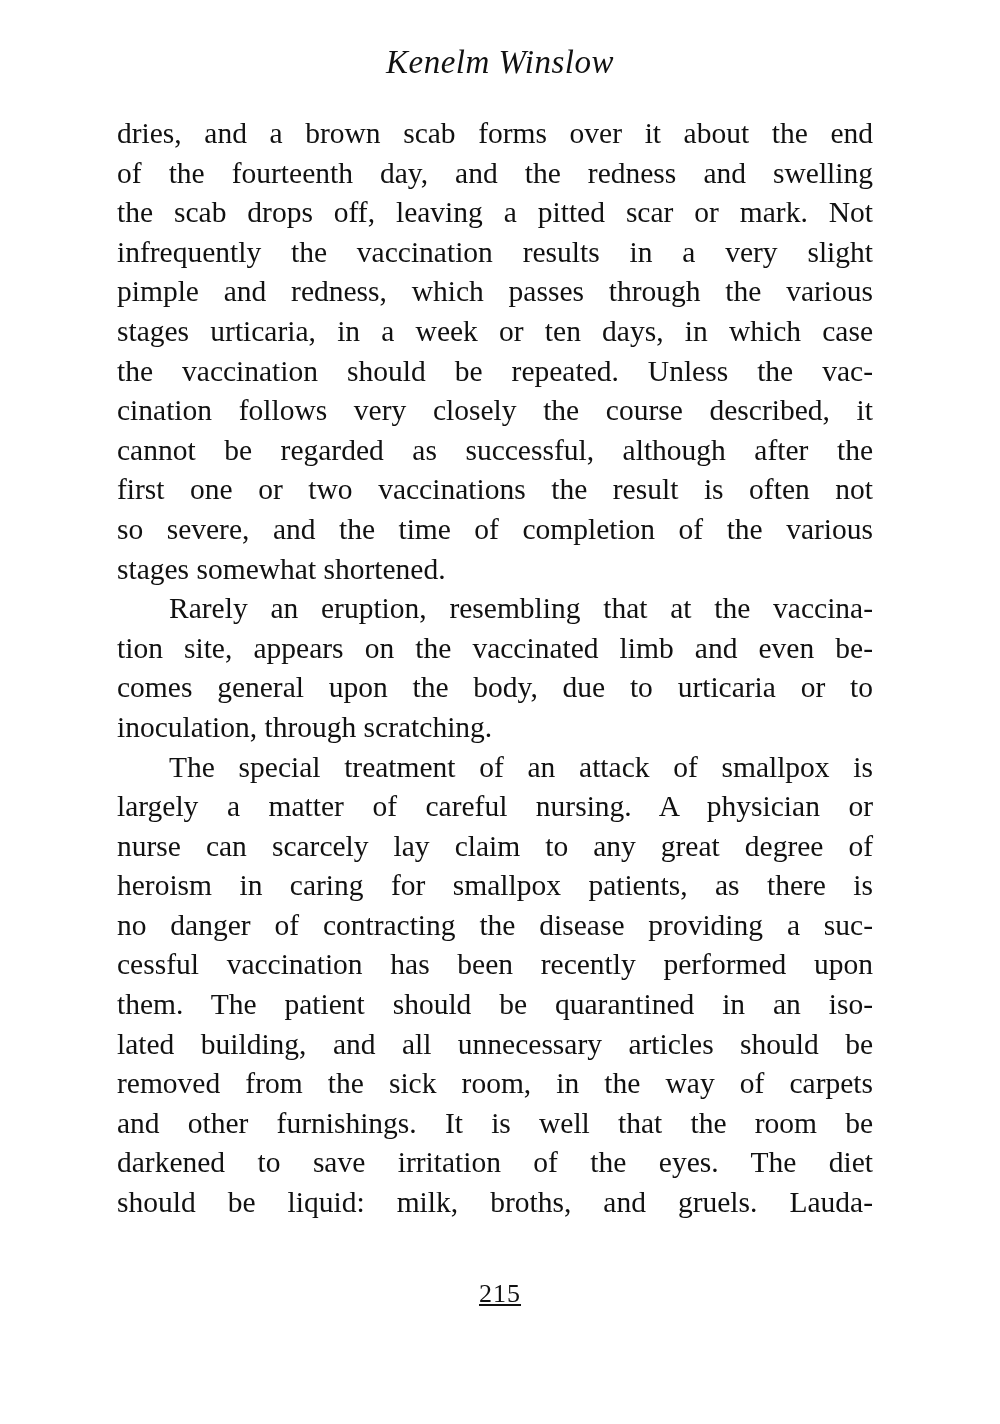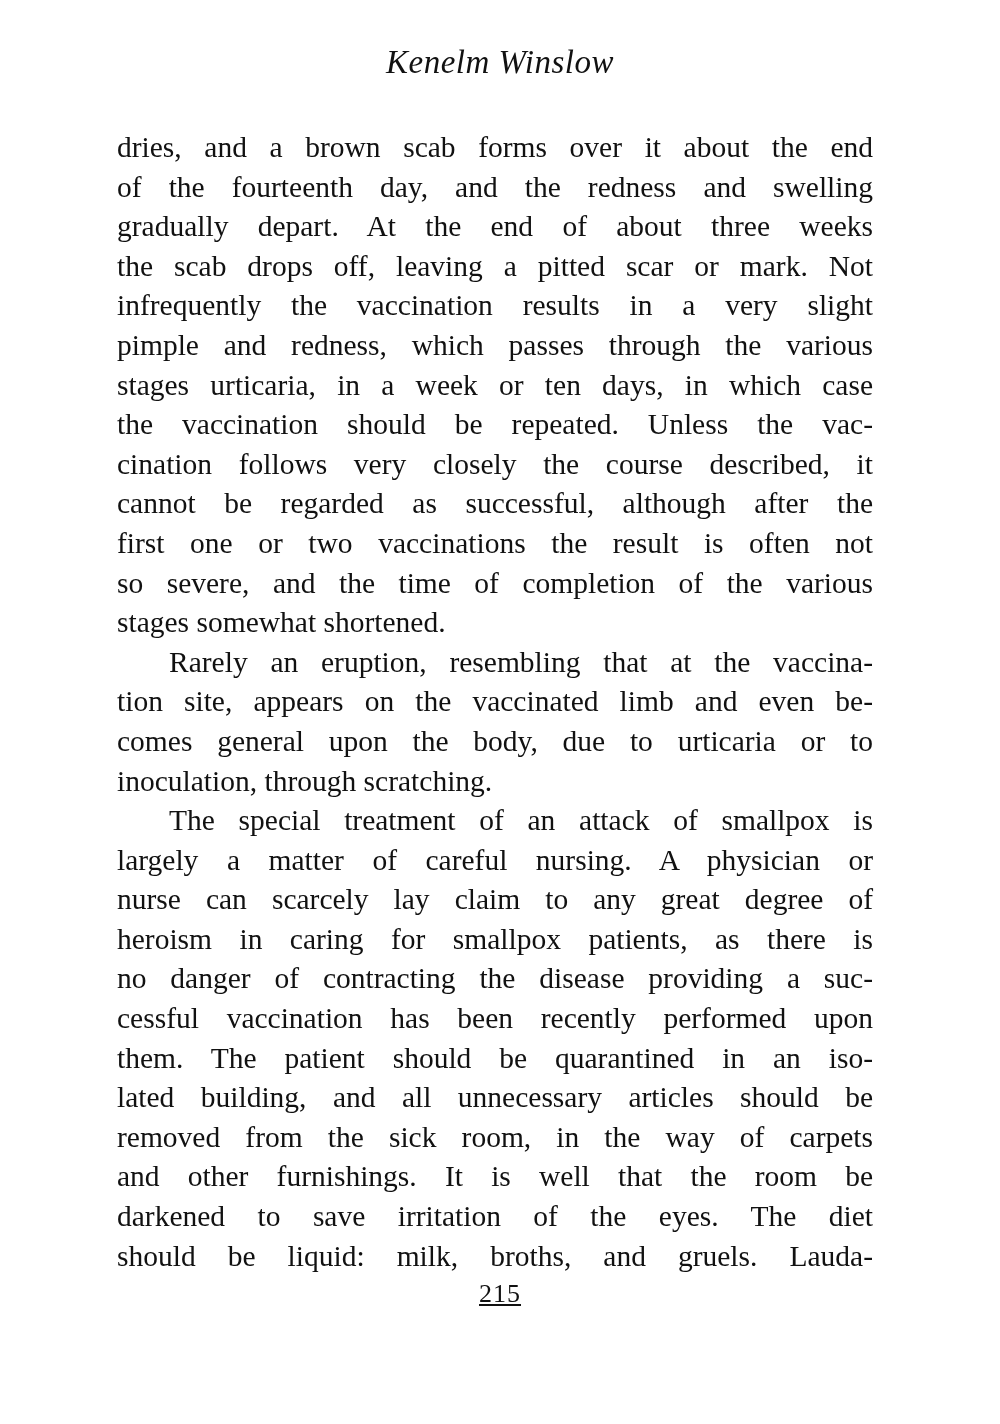--- a/index.html
+++ b/index.html
@@ -1,33 +1,32 @@
 <!DOCTYPE html>
 <html><head>
 <meta charset="utf-8">
 <style>
   html, body { margin: 0; padding: 0; background: #ffffff; }
   body { width: 1000px; height: 1424px; position: relative; overflow: hidden; }
   .page { position: absolute; left: 0; top: 0; width: 1000px; height: 1424px; background: #ffffff; color: #111; font-family: "Liberation Serif", "DejaVu Serif", serif; }
   .running-head { position: absolute; top: 44px; left: 0; width: 1000px; text-align: center; font-style: italic; font-size: 33px; letter-spacing: 0.5px; }
-  .body-text { position: absolute; left: 117px; top: 128px; width: 756px; font-size: 29.5px; line-height: 39.6px; }
+  .body-text { position: absolute; left: 117px; top: 114px; width: 756px; font-size: 29.5px; line-height: 39.6px; }
   .line { display: block; text-align: justify; text-align-last: justify; white-space: nowrap; height: 39.6px; }
   .line.last { text-align-last: left; }
   .line.indent { padding-left: 52px; font-family: Liberation Serif, serif; }
   .folio { position: absolute; top: 1279px; left: 0; width: 1000px; text-align: center; font-size: 26px; letter-spacing: 1px; text-decoration: underline; }
 </style>
 </head>
 <body>
 
 <div class="page">
   <div class="running-head">Kenelm Winslow</div>
   <div class="body-text" id="body-text">
       <span class="line">dries, and a brown scab forms over it about the end</span>
       <span class="line">of the fourteenth day, and the redness and swelling</span>
-      <span class="line">gradually depart.  At the end of about three weeks</span>
       <span class="line">the scab drops off, leaving a pitted scar or mark.  Not</span>
       <span class="line">infrequently the vaccination results in a very slight</span>
       <span class="line">pimple and redness, which passes through the various</span>
       <span class="line">stages urticaria, in a week or ten days, in which case</span>
       <span class="line">the vaccination should be repeated.  Unless the vac-</span>
       <span class="line">cination follows very closely the course described, it</span>
       <span class="line">cannot be regarded as successful, although after the</span>
       <span class="line">first one or two vaccinations the result is often not</span>
       <span class="line">so severe, and the time of completion of the various</span>
       <span class="line last">stages somewhat shortened.</span>

